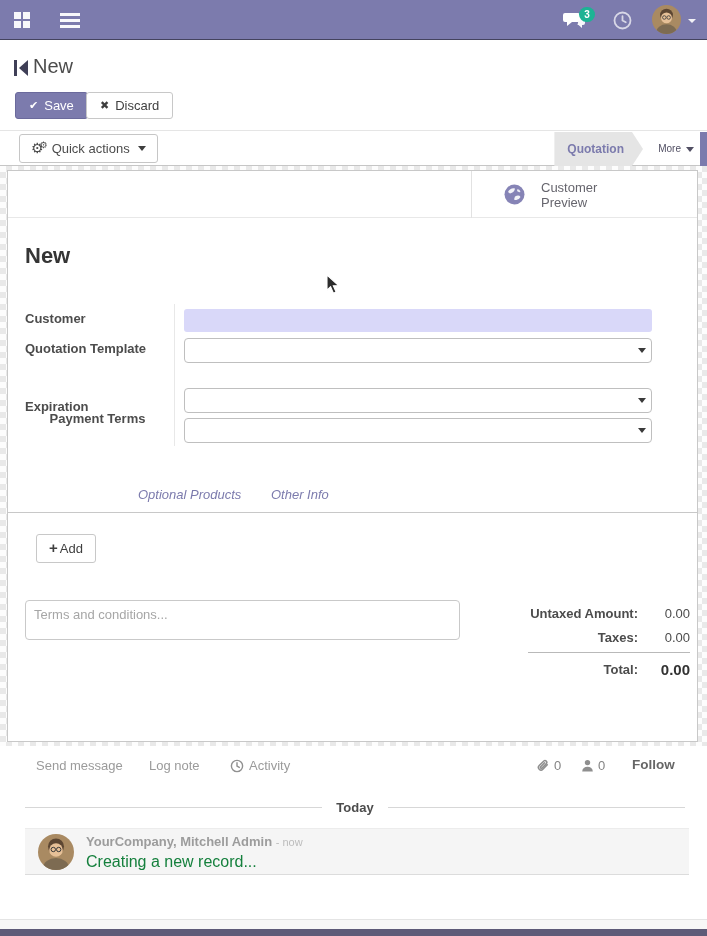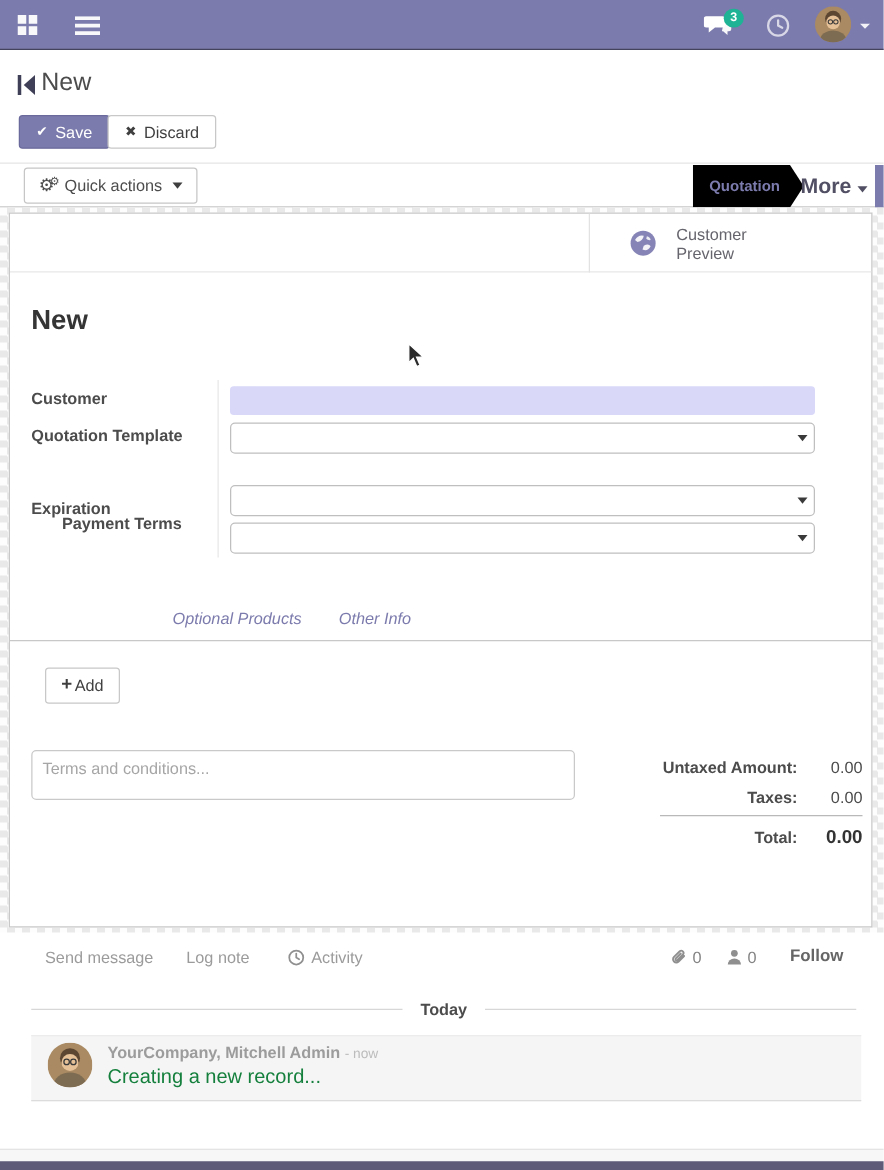--- a/index.html
+++ b/index.html
@@ -36,25 +36,25 @@
 
   
   .quickbar { position:absolute; top:130px; left:0; width:707px; height:36px;
               background:#fff; border-top:1px solid #e5e5e5; border-bottom:1px solid #c6c6c6; }
   .qa-btn { position:absolute; left:19px; top:3px; height:29px; display:inline-flex;
             align-items:center; padding:0 11px; background:#fff;
             border:1px solid #c6c6c6; border-radius:3px; color:#4c4c4c; }
   .gears { margin-right:6px; font-size:14px; line-height:1; position:relative; top:-1px; }
   .gears .g2 { font-size:9px; position:relative; top:-5px; left:-4px; margin-right:-6px; }
   .stage-arrow { position:absolute; right:64px; top:1px; height:34px; line-height:34px;
-                 background:#000000; color:#7c7bad; font-size:12px; font-weight:bold;
+                 background:#e5e5e5; color:#7c7bad; font-size:12px; font-weight:bold;
                  padding:0 19px 0 13px;
                  clip-path:polygon(0 0, calc(100% - 11px) 0, 100% 50%, calc(100% - 11px) 100%, 0 100%); }
   .more-btn { position:absolute; right:13px; top:1px; height:34px; line-height:34px;
-              font-size:17px; font-weight:bold; color:#514f63; }
+              font-size:10px; font-weight:normal; color:#514f63; }
   .more-btn .caret-dark { margin-left:5px; border-top-color:#514f63; }
   .stage-cut { position:absolute; right:0; top:1px; width:7px; height:34px; background:#7c7bad; }
 
   
   .sheet-bg { position:absolute; top:166px; left:0; width:707px; height:580px;
               background:repeating-conic-gradient(#e9e9e9 0% 25%, #fdfdfd 0% 50%) 0 0 / 12px 12px; }
   .sheet { position:absolute; top:170px; left:7px; width:691px; height:572px;
            background:#fff; border:1px solid #c8c8c8; }
   .button-box { position:absolute; top:0; left:0; right:0; height:47px;
                 border-bottom:1px solid #e8e8e8; }
@@ -102,21 +102,21 @@
   
   .chat-link { position:absolute; top:758px; font-size:13px; color:#9b9b9b; display:inline-flex; align-items:center; }
   .chat-link svg { margin-right:5px; }
   .cnt-group { position:absolute; top:758px; display:inline-flex; align-items:center;
                font-size:13px; color:#848484; }
   .cnt-group svg { margin-right:4px; }
   .follow-btn { position:absolute; left:632px; top:757px; font-size:13.5px; font-weight:bold; color:#666; }
   .today-sep { position:absolute; left:25px; top:800px; width:660px; display:flex; align-items:center; }
   .today-sep .line { flex:1; height:1px; background:#d7d7d7; }
   .today-sep .txt { padding:0 14px; font-weight:bold; font-size:13px; color:#4c4c4c; }
-  .message { position:absolute; left:25px; top:828px; width:664px; height:53px;
+  .message { position:absolute; left:25px; top:828px; width:664px; height:47px;
              background:#f5f5f5; border-top:1px solid #ececec; border-bottom:1px solid #dcdcdc; }
   .msg-avatar { position:absolute; left:13px; top:5px; width:36px; height:36px;
                 border-radius:50%; overflow:hidden; }
   .msg-author { position:absolute; left:61px; top:5px; font-size:13px; font-weight:bold; color:#9c9c9c; }
   .msg-time { font-size:11px; font-weight:normal; color:#bcbcbc; }
   .msg-body { position:absolute; left:61px; top:24px; font-size:16px; color:#15803d; }
 
   .bottom-band { position:absolute; left:0; top:919px; width:707px; height:17px;
                  background:#f7f7f7; border-top:1px solid #e4e4e4; }
   .bottom-bar { position:absolute; left:0; top:929px; width:707px; height:7px; background:#5e5b78; }

